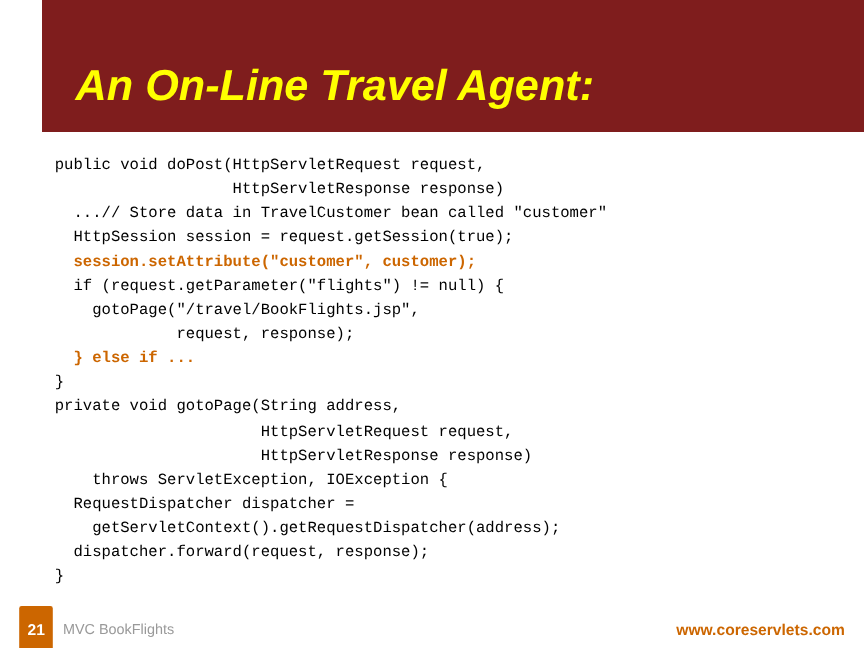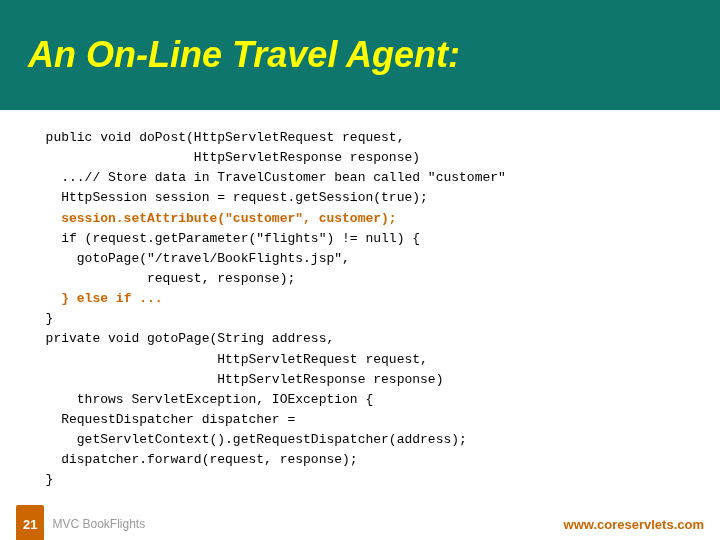--- a/index.html
+++ b/index.html
@@ -18,25 +18,26 @@
 
     .slide {
       width: 720px;
       height: 540px;
       background: #ffffff;
       display: flex;
       flex-direction: column;
     }
 
     .header {
-      background: #0f766e;
+      background: #7f1d1d;
       padding: 18px 28px 18px 28px;
       min-height: 110px;
       display: flex;
-      align-items: center;
+      align-items: flex-end;
+      margin-left: 35px;
     }
 
     .header-title {
       color: #ffff00;
       font-size: 36px;
       font-weight: bold;
       font-style: italic;
       line-height: 1.2;
     }
 

